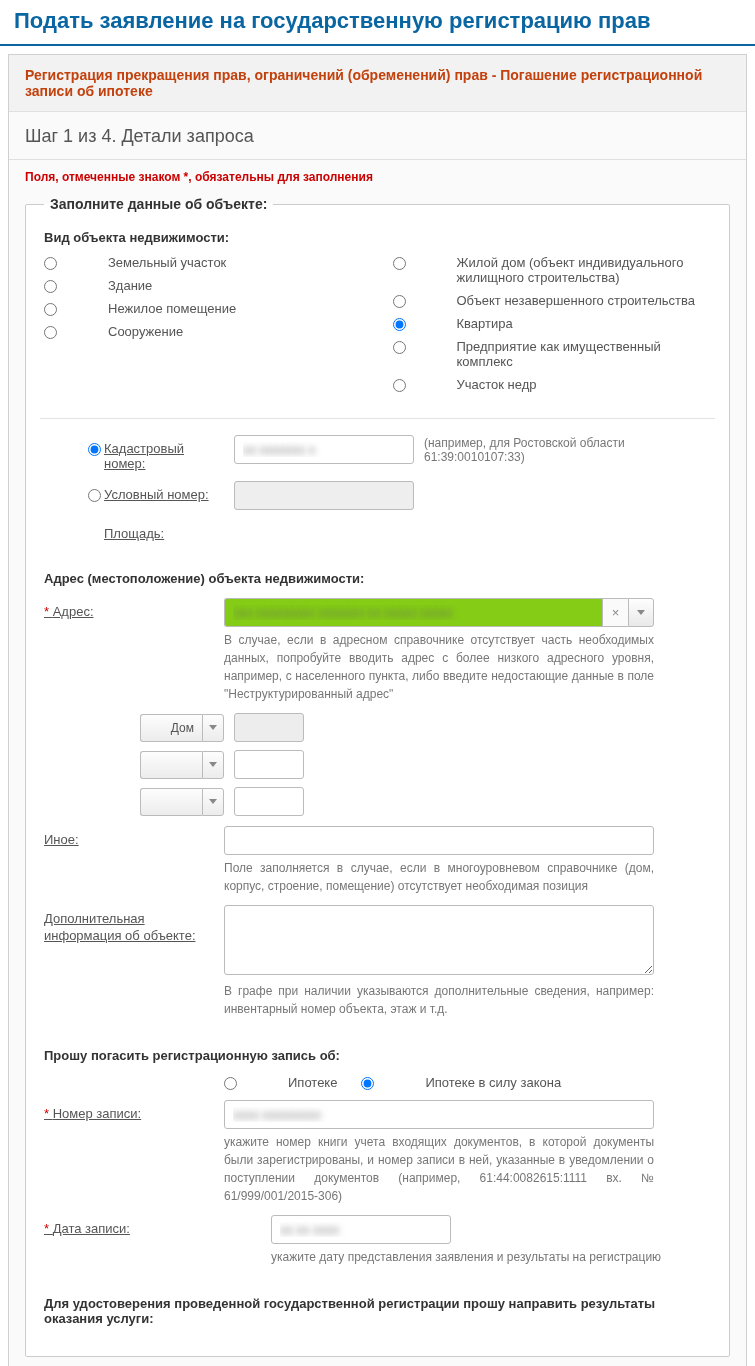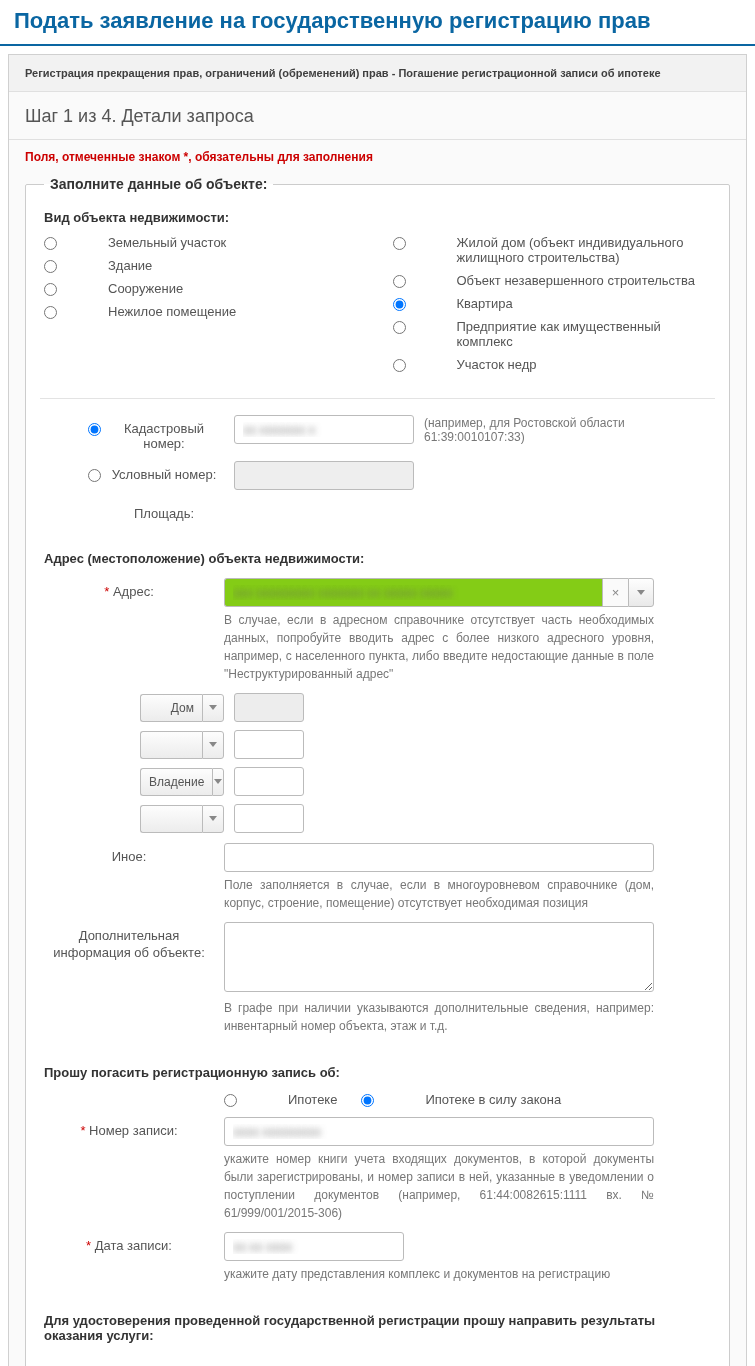--- a/index.html
+++ b/index.html
@@ -18,23 +18,23 @@
     border-bottom: 2px solid #0a66a2;
     margin: 0;
   }
   .outer-panel {
     margin: 8px 8px 0 8px;
     border: 1px solid #d0d0d0;
     background: #fafafa;
   }
   .section-header {
     padding: 12px 16px;
-    font-size: 11px;
+    font-size: 14px;
     font-weight: bold;
-    color: #404040;
+    color: #c2410c;
     background: #f2f2f2;
     border-bottom: 1px solid #e0e0e0;
   }
   .step-title {
     padding: 14px 16px 12px;
     font-size: 18px;
     color: #555;
     border-bottom: 1px solid #e0e0e0;
     background: #fafafa;
   }
@@ -60,24 +60,25 @@
   }
   .sub-label { font-weight: bold; margin: 4px 0 10px; }
   .radio-columns { display: flex; gap: 30px; }
   .radio-col { flex: 1; }
   .radio-row { display: flex; align-items: flex-start; margin-bottom: 8px; color: #555; gap: 43px; }
   .radio-row input { margin: 2px 8px 0 0; }
   .hr { border-top: 1px solid #e3e3e3; margin: 18px -4px 16px; }
   .form-row { display: flex; align-items: flex-start; margin-bottom: 10px; }
   .form-row .label-cell {
     width: 180px;
-    text-align: center;
+    text-align: left;
     padding-right: 10px;
     color: #555;
     padding-top: 6px;
+    text-decoration: underline;
   }
   .form-row .label-indent { width: 60px; display:flex; justify-content:flex-end; padding-top:5px;}
   .form-row .input-cell { flex: 1; }
   .req { color: #c00; }
   input[type=text], textarea {
     border: 1px solid #bbb;
     border-radius: 3px;
     padding: 6px 8px;
     font-size: 13px;
     font-family: Arial, sans-serif;
@@ -141,25 +142,25 @@
           <label class="radio-row">
               <input type="radio" name="pt" style="">
               <span>Земельный участок</span>
             </label>
           <label class="radio-row">
               <input type="radio" name="pt" style="">
               <span>Здание</span>
             </label>
           <label class="radio-row">
               <input type="radio" name="pt" style="">
+              <span>Нежилое помещение</span>
+            </label>
+          <label class="radio-row">
+              <input type="radio" name="pt" style="">
               <span>Сооружение</span>
-            </label>
-          <label class="radio-row">
-              <input type="radio" name="pt" style="">
-              <span>Нежилое помещение</span>
             </label>
         </div>
         <div class="radio-col">
           <label class="radio-row">
               <input type="radio" name="pt" style="">
               <span>Жилой дом (объект индивидуального жилищного строительства)</span>
             </label>
           <label class="radio-row">
               <input type="radio" name="pt" style="">
               <span>Объект незавершенного строительства</span>
@@ -237,29 +238,20 @@
           <div class="dd-select">
             <div class="dd-label"></div>
             <div class="dd-arrow">
                 <div class="tri-down"></div>
               </div>
           </div>
           <input type="text" class="small-input" style="">
         </div>
         <div class="dd-row">
           <div class="dd-select">
-            <div class="dd-label">Владение</div>
-            <div class="dd-arrow">
-                <div class="tri-down"></div>
-              </div>
-          </div>
-          <input type="text" class="small-input" style="">
-        </div>
-        <div class="dd-row">
-          <div class="dd-select">
             <div class="dd-label"></div>
             <div class="dd-arrow">
                 <div class="tri-down"></div>
               </div>
           </div>
           <input type="text" class="small-input" style="">
         </div>
       </div>
 
       <div class="form-row" style="margin-top:10px;">
@@ -297,23 +289,23 @@
       <div class="form-row">
         <div class="label-cell"><span class="req">* </span><span>Номер записи:</span></div>
         <div class="input-cell" style="max-width:430px;">
           <input type="text" style="width: 100%;" class="blur" value="xxxx xxxxxxxxx">
           <div class="hint-below">укажите номер книги учета входящих документов, в которой документы были зарегистрированы, и номер записи в ней, указанные в уведомлении о поступлении документов (например, 61:44:0082615:1111 вх. № 61/999/001/2015-306)</div>
         </div>
       </div>
 
       <div class="form-row">
         <div class="label-cell"><span class="req">* </span><span>Дата записи:</span></div>
-        <div class="input-cell" style="max-width:430px;">
+        <div class="input-cell" style="max-width:430px;margin-left:47px;">
           <input type="text" style="width: 180px;" class="blur" value="xx xx xxxx">
-          <div class="hint-below">укажите дату представления комплекс и документов на регистрацию</div>
+          <div class="hint-below">укажите дату представления заявления и результаты на регистрацию</div>
         </div>
       </div>
 
       <div class="section-sub" style="font-weight:bold;">Для удостоверения проведенной государственной регистрации прошу направить результаты оказания услуги:</div>
 
     </fieldset>
   </div>
 </div>
 
 </body></html>

